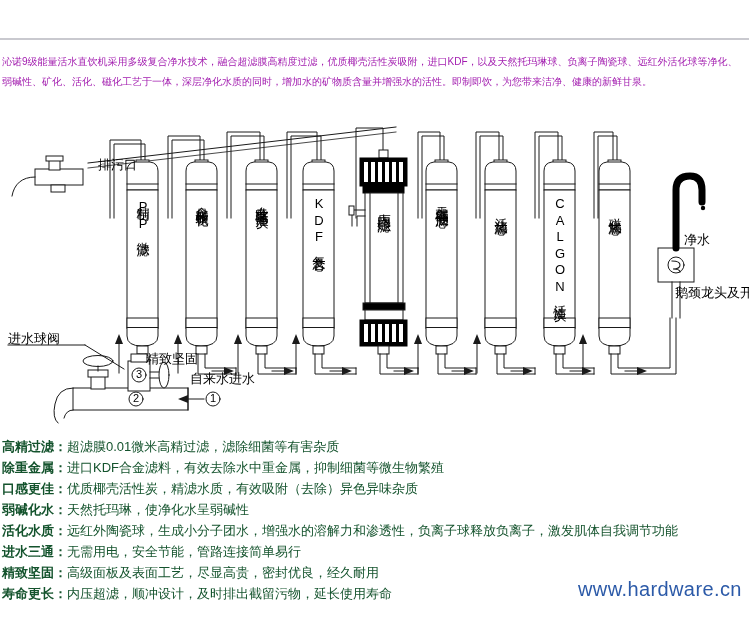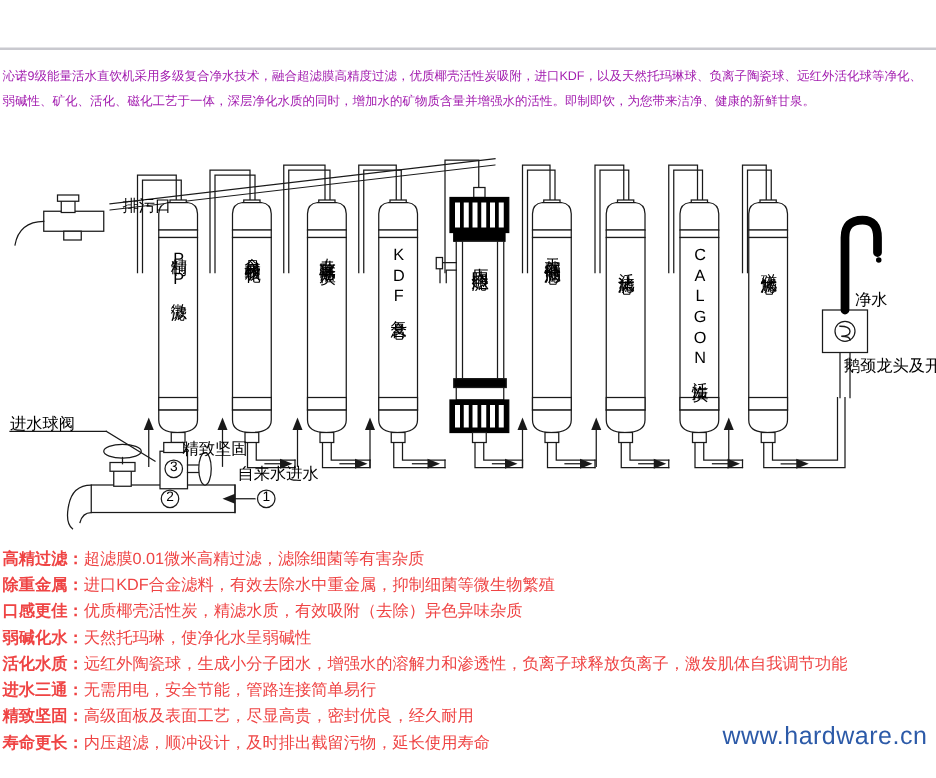--- a/index.html
+++ b/index.html
@@ -88,21 +88,21 @@
 
   
   .features {
     position: absolute;
     left: 2px; top: 436px;
     width: 745px;
   }
   .feature-row {
     font-size: 13px;
     line-height: 21px;
-    color: #ef4444;
+    color: #14532d;
     white-space: nowrap;
   }
   .feature-row .k { font-weight: bold; }
   .feature-row .v { font-weight: normal; }
 
   .watermark {
     position: absolute;
     left: 578px; top: 578px;
     font-size: 20px;
     color: #2c5aa8;

